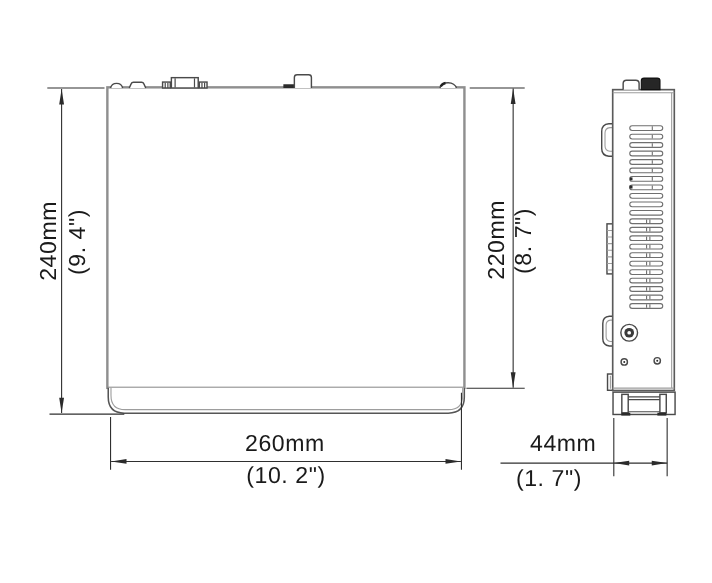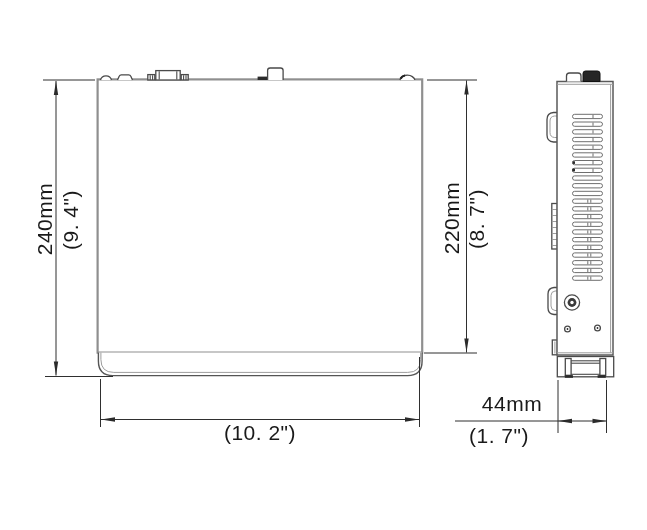--- a/index.html
+++ b/index.html
@@ -165,16 +165,17 @@
     <line x1="455" y1="421" x2="606.5" y2="421" class="s3"></line>
     <polygon points="558,421 572,418.8 572,423.2" class="fill"></polygon>
     <polygon points="606.5,421 592.5,418.8 592.5,423.2" class="fill"></polygon>
   </g>
 </svg>
 
   <div class="dim-label vert" style="left:45px;top:219px;">240mm</div>
   <div class="dim-label vert" style="left:71px;top:220px;">(9. 4")</div>
   <div class="dim-label vert" style="left:452px;top:218px;">220mm</div>
   <div class="dim-label vert" style="left:477px;top:219px;">(8. 7")</div>
+  <div class="dim-label" style="left:259px;top:404px;">260mm</div>
   <div class="dim-label" style="left:260px;top:433px;">(10. 2")</div>
   <div class="dim-label" style="left:512px;top:404px;">44mm</div>
   <div class="dim-label" style="left:499px;top:436px;">(1. 7")</div>
 </div>
 
 </body></html>

